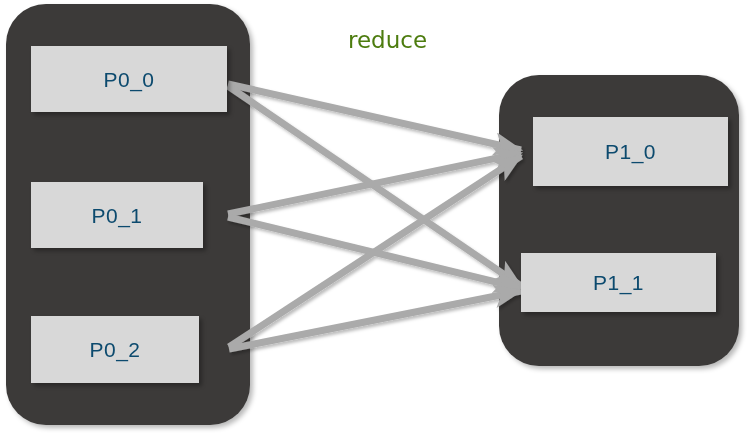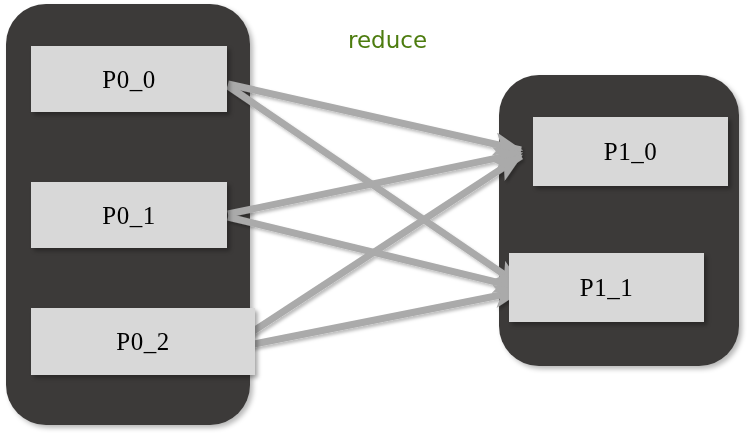--- a/index.html
+++ b/index.html
@@ -21,23 +21,23 @@
     border-radius: 40px;
     box-shadow: 3px 3px 5px rgba(0,0,0,0.28);
   }
   .node {
     position: absolute;
     background: #d8d8d8;
     box-shadow: 3px 3px 4px rgba(0,0,0,0.30);
     display: flex;
     align-items: center;
     justify-content: center;
-    color: #000000;
-    font-family: Liberation Serif, serif;
-    font-size: 25px;
+    color: #0c4a6e;
+    font-family: Liberation Sans, sans-serif;
+    font-size: 21px;
     letter-spacing: 0.5px;
     line-height: 1;
     box-sizing: border-box;
   }
   .edge-layer {
     position: absolute;
     left: 0;
     top: 0;
     width: 748px;
     height: 436px;
@@ -75,28 +75,28 @@
         <line x1="228" y1="214" x2="521" y2="153" stroke="#aaaaaa" stroke-width="7" marker-end="url(#arrowhead)"></line>
         <line x1="228" y1="217" x2="521" y2="288" stroke="#aaaaaa" stroke-width="7" marker-end="url(#arrowhead)"></line>
         <line x1="229" y1="347" x2="521" y2="156" stroke="#aaaaaa" stroke-width="7" marker-end="url(#arrowhead)"></line>
         <line x1="229" y1="349" x2="521" y2="291" stroke="#aaaaaa" stroke-width="7" marker-end="url(#arrowhead)"></line>
       </g>
   </svg>
 
   <div class="node" id="node-P0_0" style="left: 31px; top: 46px; width: 196px; height: 66px; background: rgb(216, 216, 216);">
     <span>P0_0</span>
   </div>
-  <div class="node" id="node-P0_1" style="left: 31px; top: 182px; width: 196px; height: 66px; background: rgb(216, 216, 216);">
+  <div class="node" id="node-P0_1" style="left: 31px; top: 182px; width: 172px; height: 66px; background: rgb(216, 216, 216);">
     <span>P0_1</span>
   </div>
-  <div class="node" id="node-P0_2" style="left: 31px; top: 308px; width: 224px; height: 67px; background: rgb(216, 216, 216);">
+  <div class="node" id="node-P0_2" style="left: 31px; top: 316px; width: 168px; height: 67px; background: rgb(216, 216, 216);">
     <span>P0_2</span>
   </div>
   <div class="node" id="node-P1_0" style="left: 533px; top: 117px; width: 195px; height: 69px; background: rgb(216, 216, 216);">
     <span>P1_0</span>
   </div>
-  <div class="node" id="node-P1_1" style="left: 509px; top: 253px; width: 195px; height: 69px; background: rgb(216, 216, 216);">
+  <div class="node" id="node-P1_1" style="left: 521px; top: 253px; width: 195px; height: 59px; background: rgb(216, 216, 216);">
     <span>P1_1</span>
   </div>
 
   <div class="caption" id="caption-reduce" style="left: 348px; top: 29px;">reduce</div>
 
 </div>
 
 </body></html>

